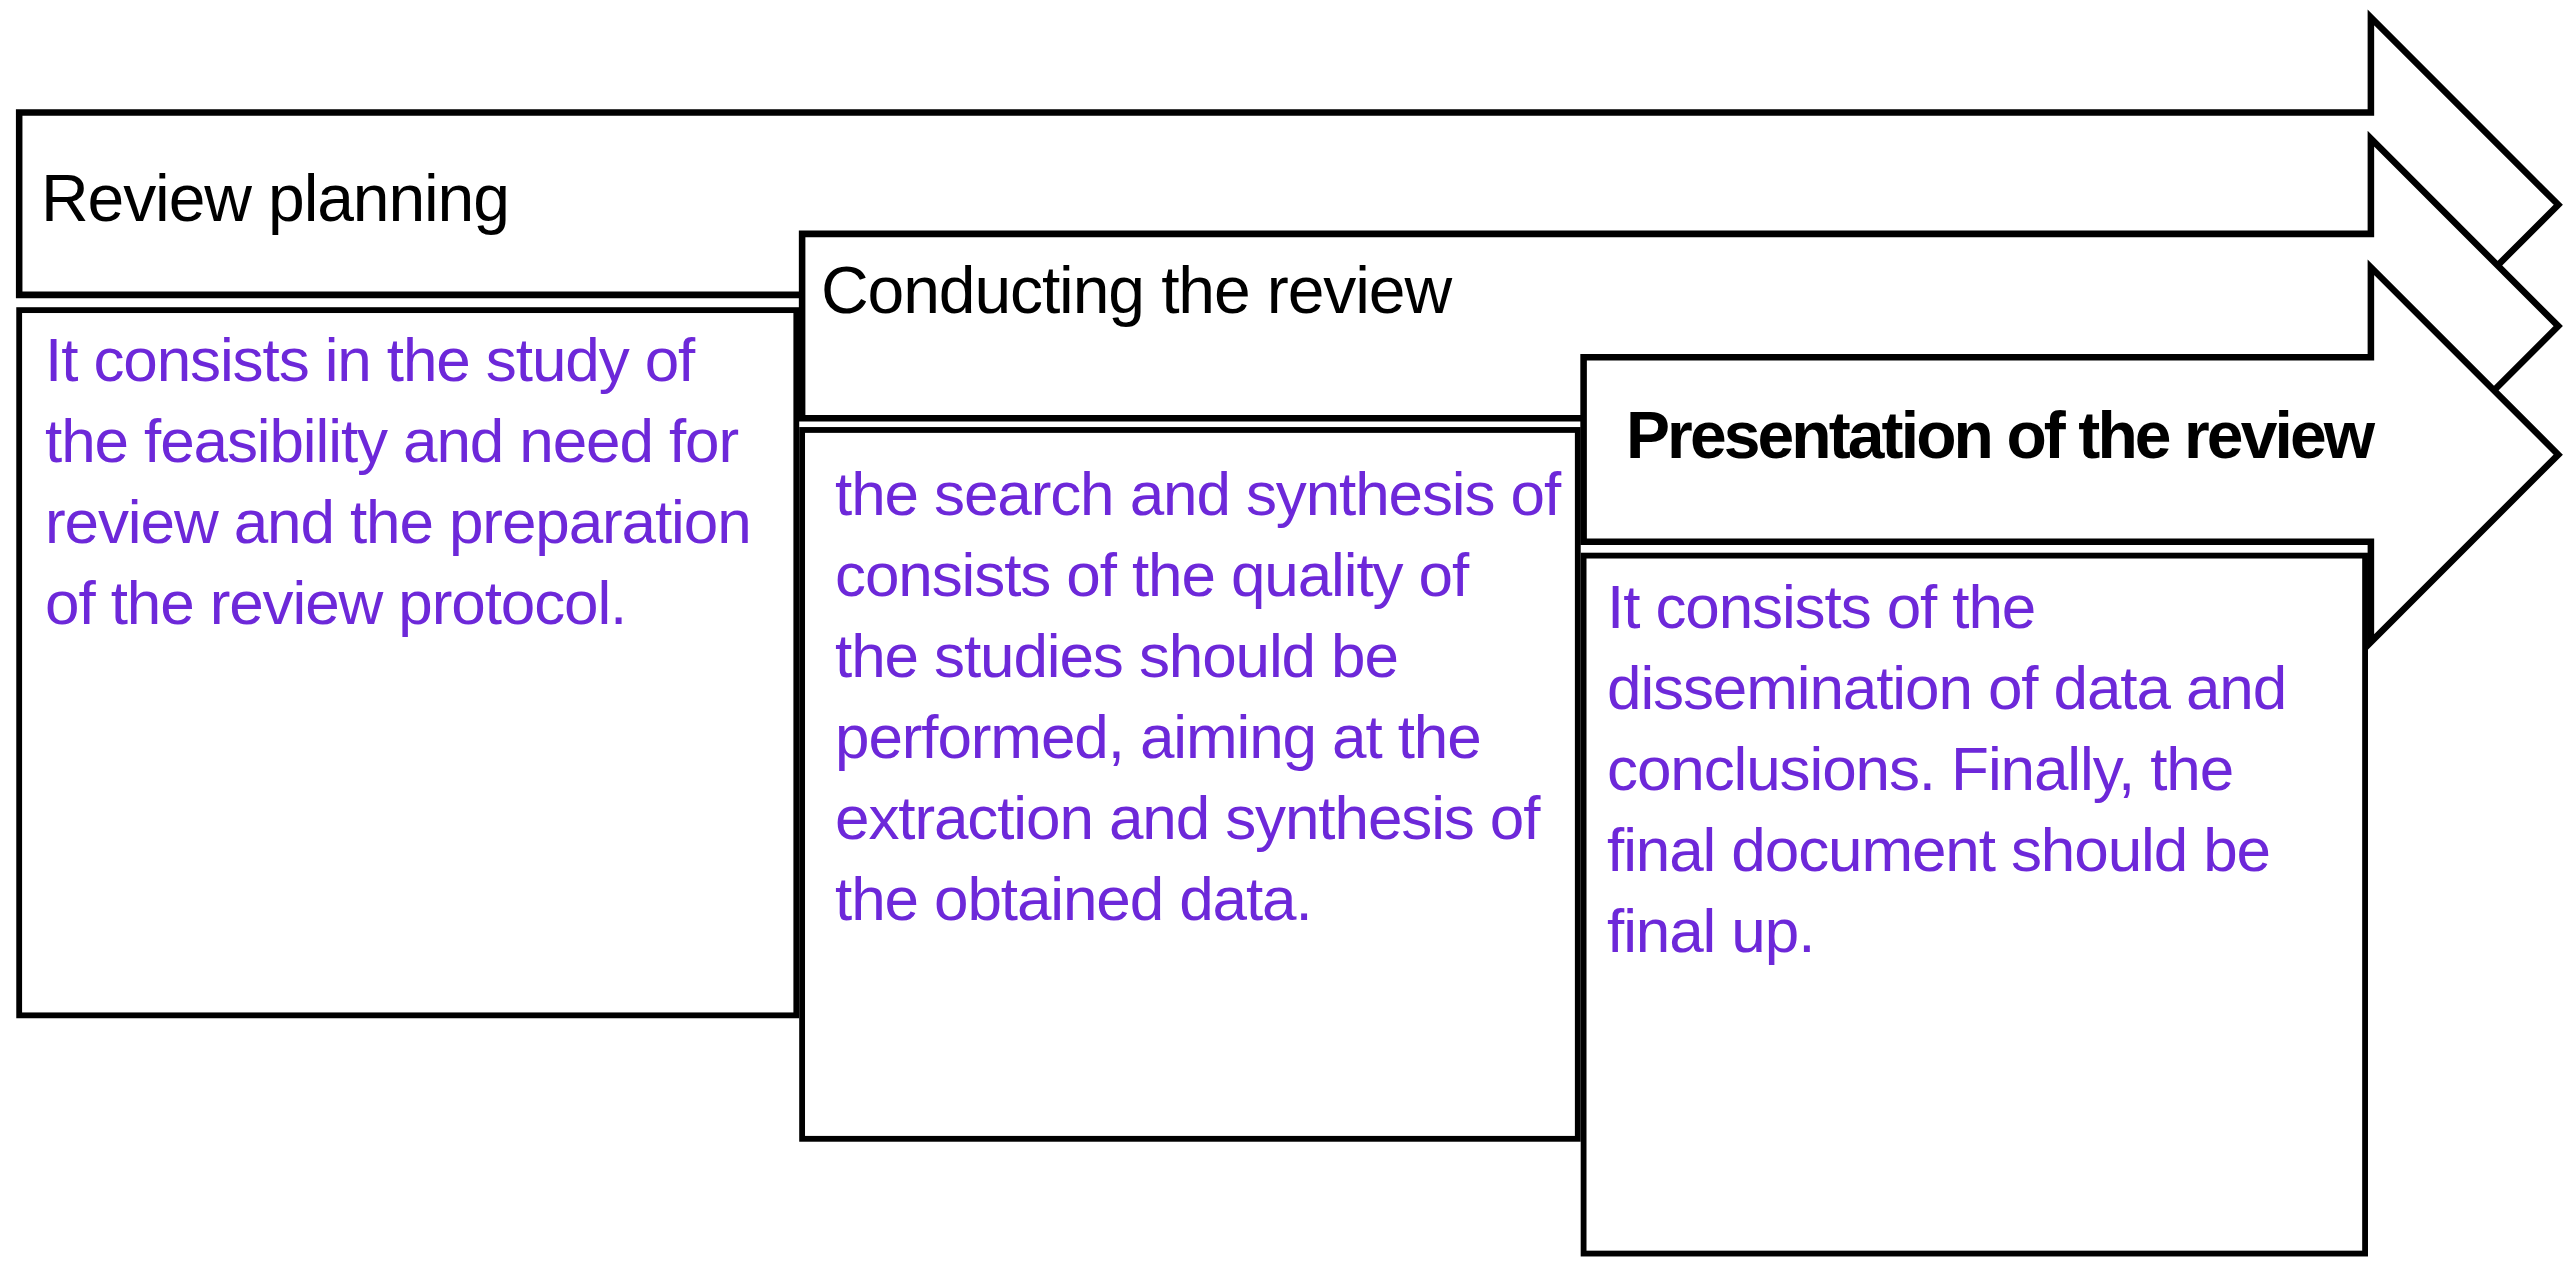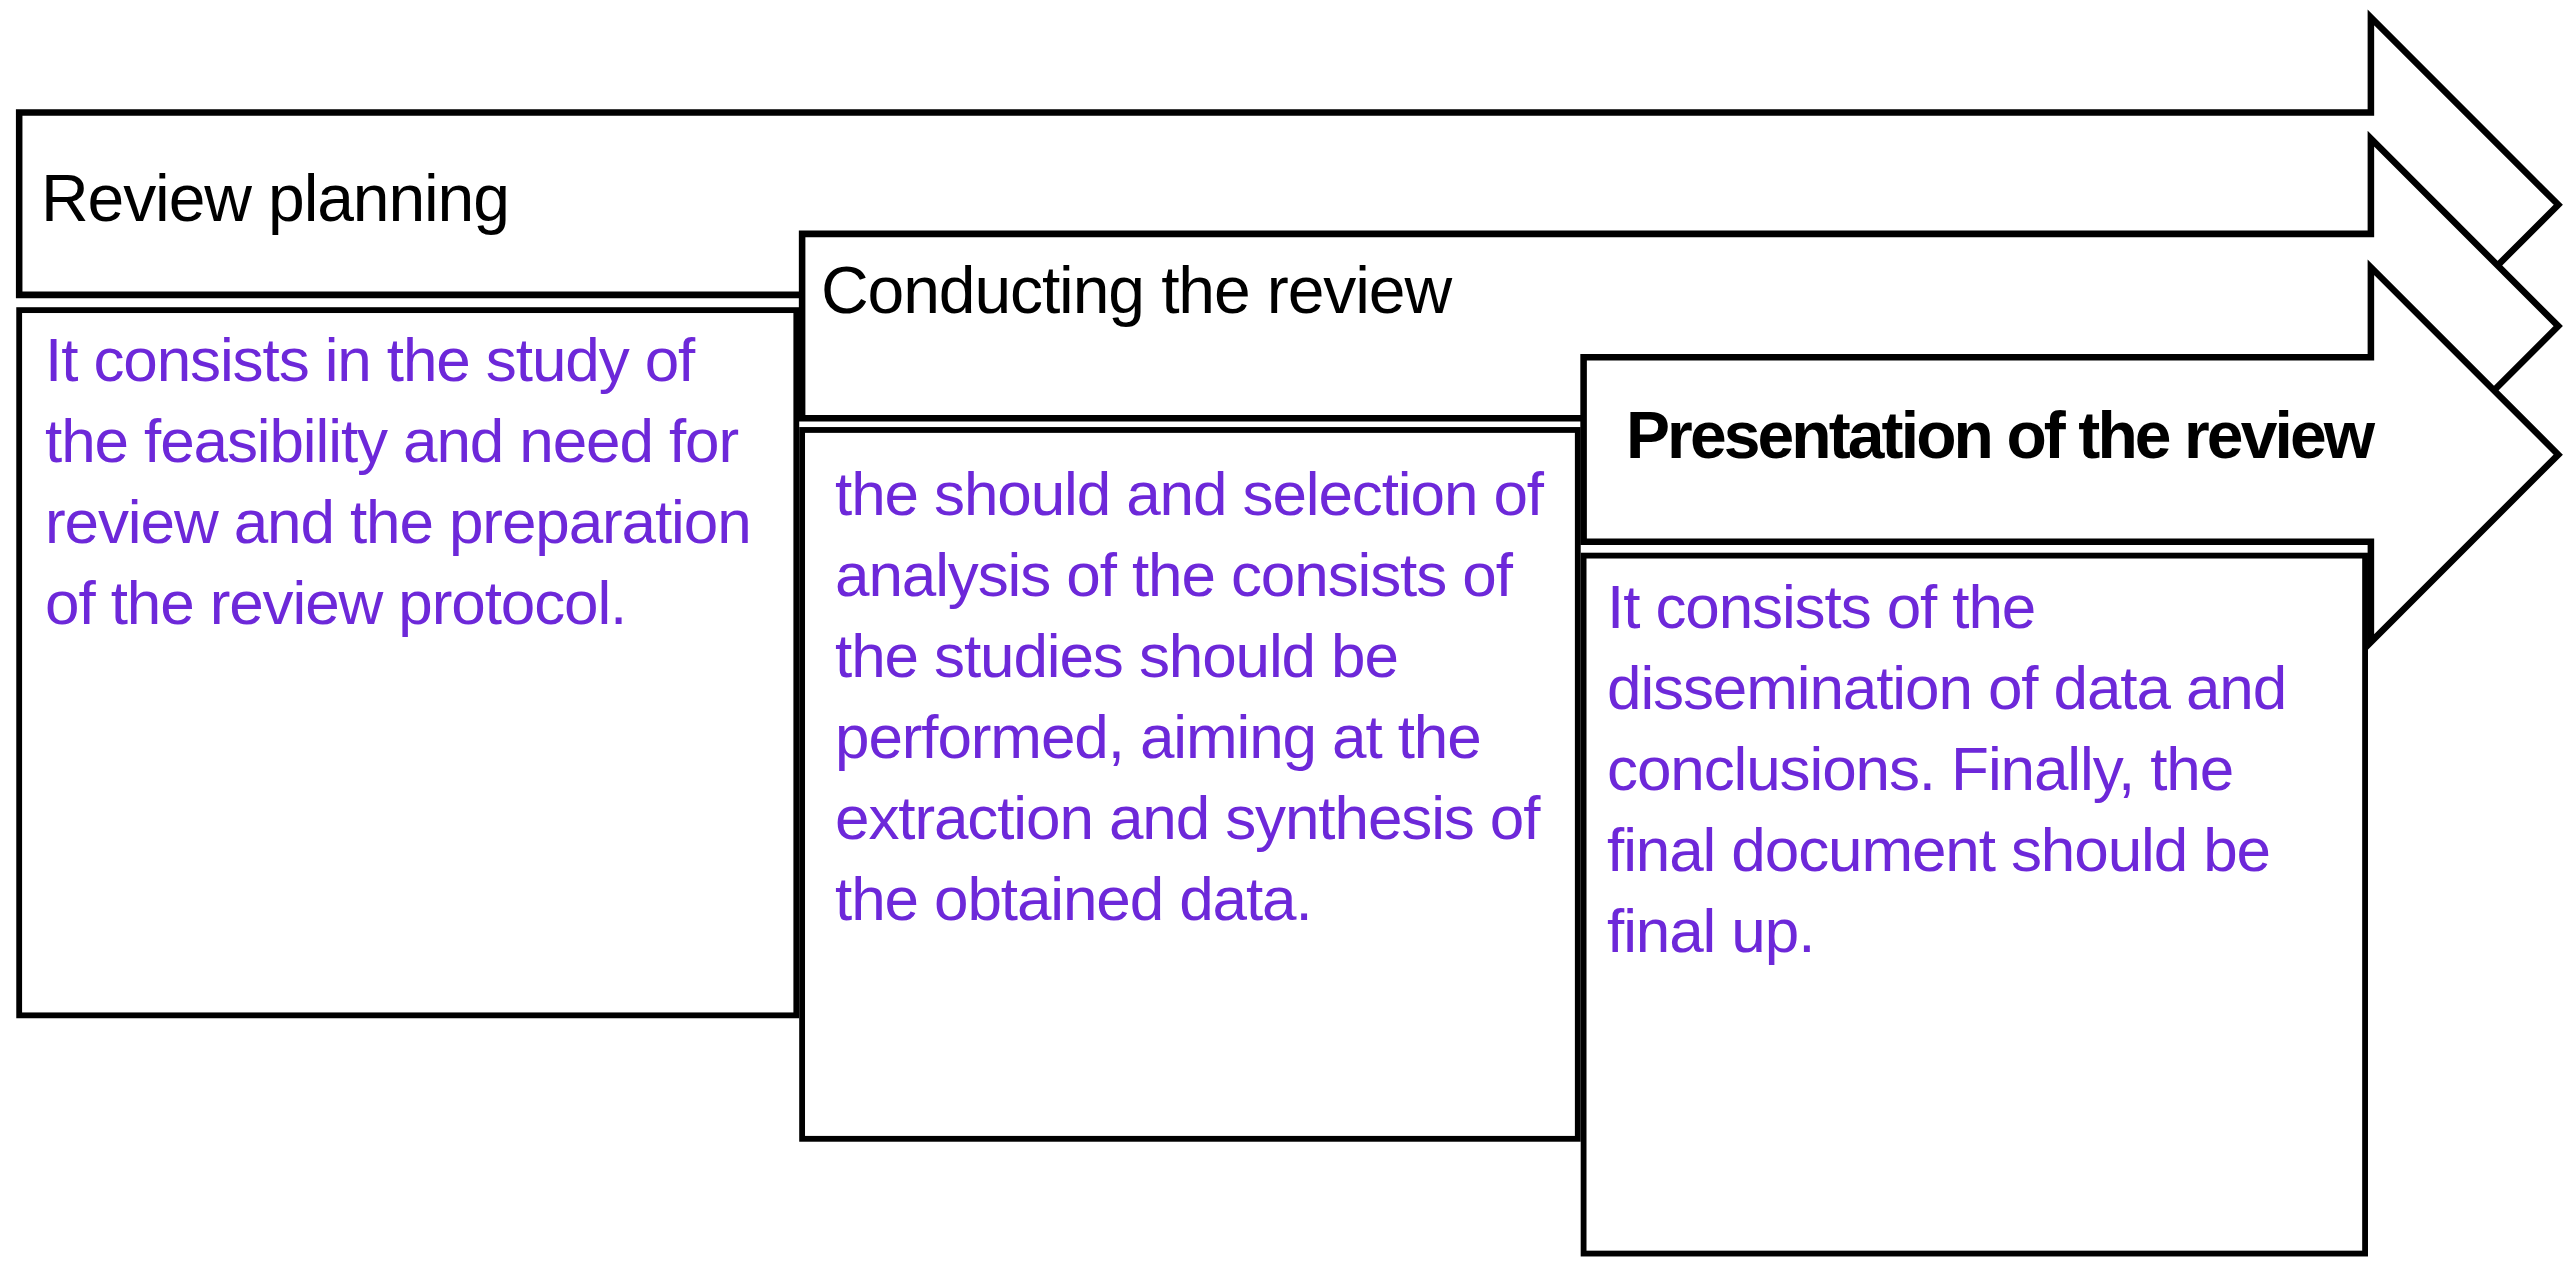--- a/index.html
+++ b/index.html
@@ -73,22 +73,22 @@
   <div class="stage-title bold" style="left:1626px; top:395px;">Presentation of the review</div>
 
   <div class="stage-desc" style="left:45px; top:319px;">
     <div class="ln">It consists in the study of</div>
     <div class="ln">the feasibility and need for</div>
     <div class="ln">review and the preparation</div>
     <div class="ln">of the review protocol.</div>
   </div>
 
   <div class="stage-desc" style="left:835px; top:453px;">
-    <div class="ln">the should and selection of</div>
-    <div class="ln">analysis of the consists of</div>
+    <div class="ln">the search and synthesis of</div>
+    <div class="ln">consists of the quality of</div>
     <div class="ln">the studies should be</div>
     <div class="ln">performed, aiming at the</div>
     <div class="ln">extraction and synthesis of</div>
     <div class="ln">the obtained data.</div>
   </div>
 
   <div class="stage-desc" style="left:1607px; top:566px;">
     <div class="ln">It consists of the</div>
     <div class="ln">dissemination of data and</div>
     <div class="ln">conclusions. Finally, the</div>

